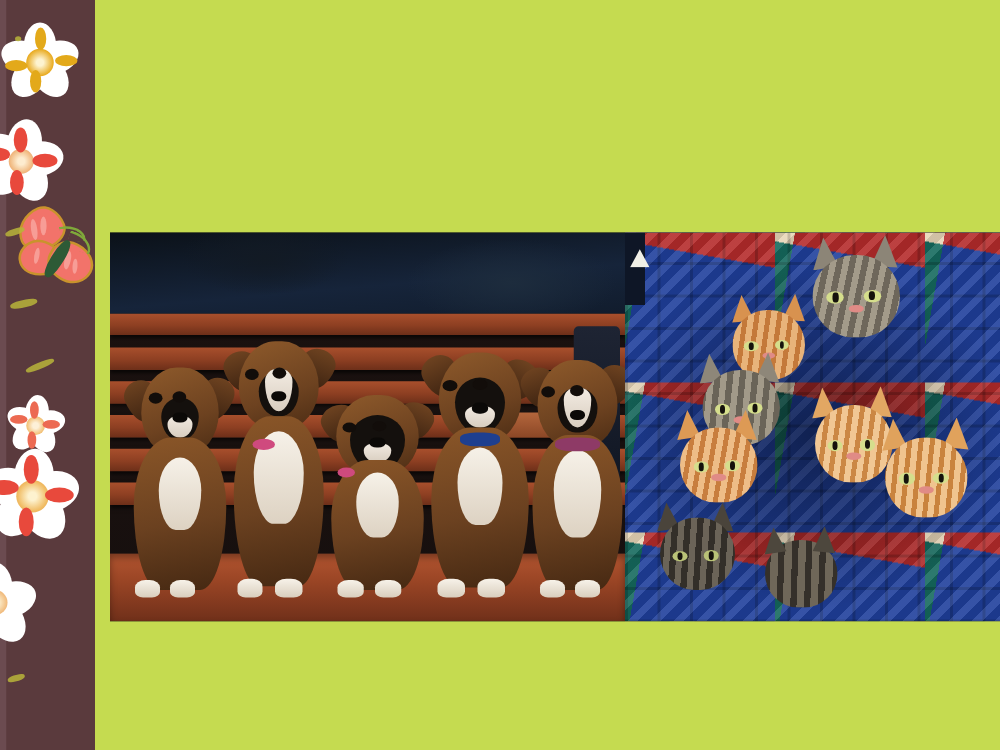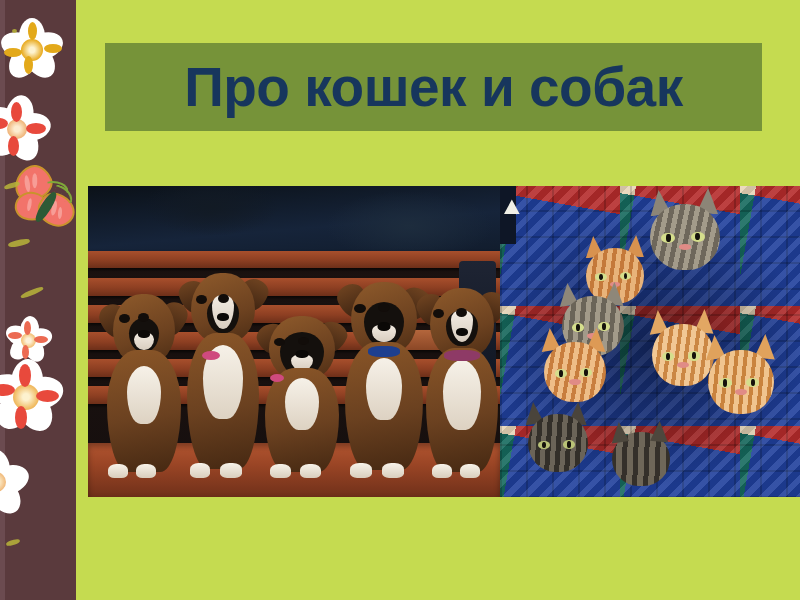--- a/index.html
+++ b/index.html
@@ -299,23 +299,20 @@
       <div class="petal" style="width:28px;height:34px;left:24px;top:-2px;transform:rotate(0deg);"></div>
       <div class="petal" style="width:28px;height:34px;left:24px;top:-2px;transform:rotate(72deg);"></div>
       <div class="petal" style="width:28px;height:34px;left:24px;top:-2px;transform:rotate(144deg);"></div>
       <div class="petal" style="width:28px;height:34px;left:24px;top:-2px;transform:rotate(216deg);"></div>
       <div class="petal" style="width:28px;height:34px;left:24px;top:-2px;transform:rotate(288deg);"></div>
       <div class="core" style="width:20px;height:20px;left:28px;top:20px;background:radial-gradient(circle,#fdf0cf 20%, #f0b97a 70%, #e8896a 100%);"></div>
     </div>
     <div class="sparkle" style="left:6px;top:540px;width:14px;height:5px;border-radius:40%;transform:rotate(-16deg);"></div>
   </div>
 
-  <div id="title-box">
-    <div id="title-text">Про кошек и собак</div>
-  </div>
 
   <div id="photo-strip">
 
     <div class="photo" id="photo-dogs">
       <div class="dog-sky"></div>
       <div class="bench">
         <div class="slat" style="top:0%;  height:7%;"></div>
         <div class="slat" style="top:11%; height:7%;"></div>
         <div class="slat" style="top:22%; height:7%;"></div>
         <div class="slat" style="top:33%; height:7%;"></div>

